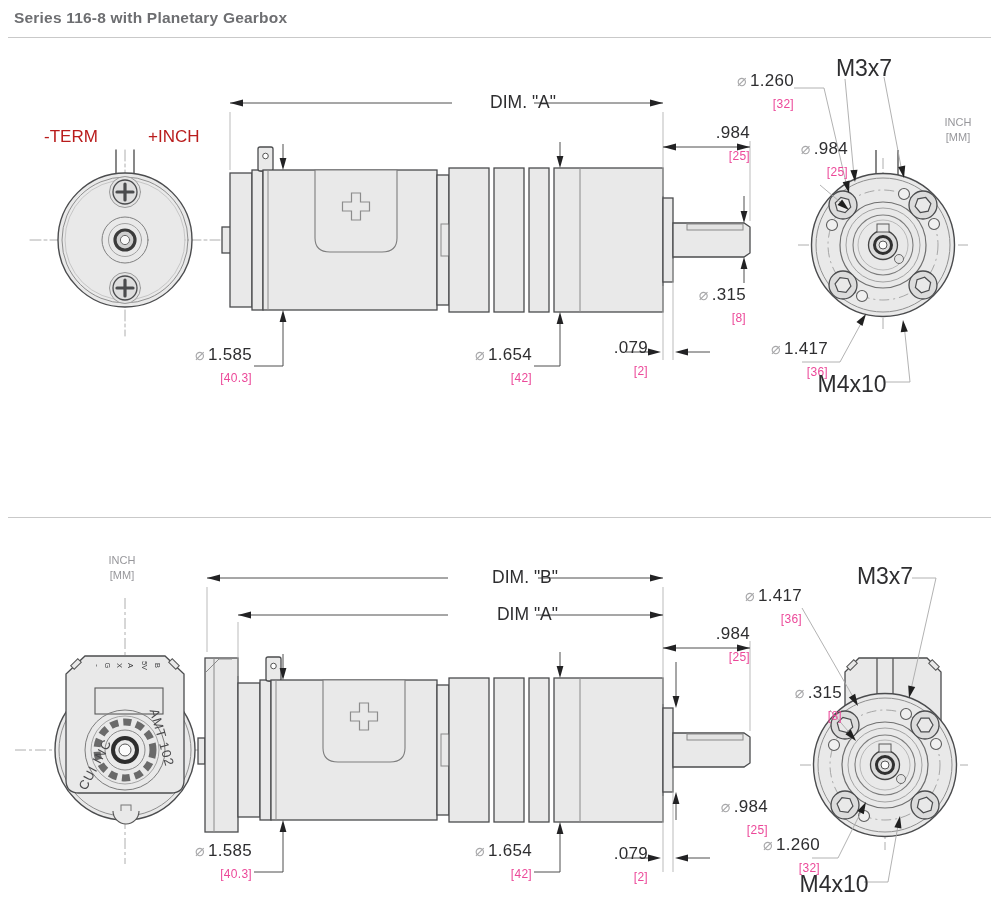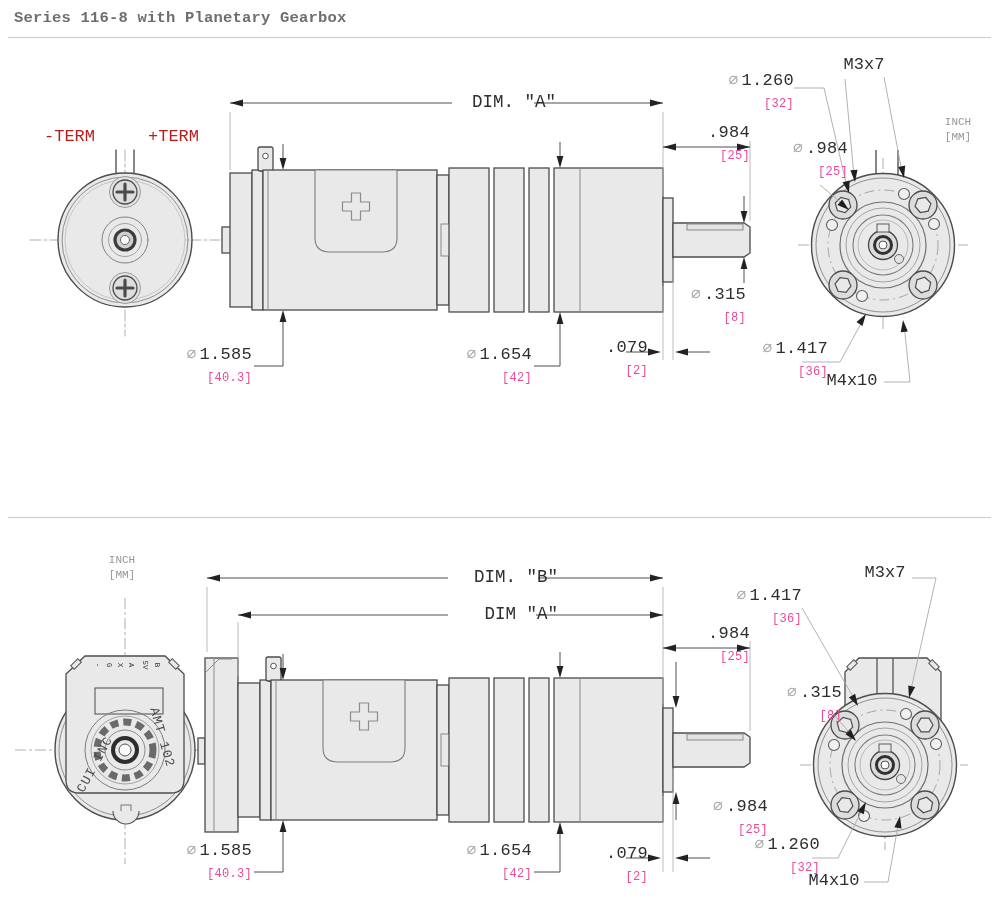--- a/index.html
+++ b/index.html
@@ -1,28 +1,28 @@
 <!DOCTYPE html>
 <html><head>
 <meta charset="utf-8">
 <style>
   html,body{margin:0;padding:0;background:#ffffff;}
   body{width:1000px;height:915px;position:relative;font-family:"Liberation Sans",sans-serif;overflow:hidden;}
-  .stage{position:absolute;inset:0;width:1000px;height:795px;font-family:Liberation Mono, monospace;}
+  .stage{position:absolute;inset:0;width:1000px;height:795px;}
   svg.draw{position:absolute;left:0;top:0;}
   .title{position:absolute;left:14px;font-size:15.5px;font-weight:bold;color:#6d6e71;letter-spacing:.2px;}
   .rule{position:absolute;left:8px;right:9px;height:0;border-top:1px solid #c9c9c9;}
   .lbl{position:absolute;text-align:right;line-height:1.2;color:#2e2e30;}
   .lbl .in{font-size:17px;letter-spacing:.3px;white-space:nowrap;}
   .lbl .mm{font-size:12px;margin-top:6px;color:#ec4899;letter-spacing:.3px;white-space:nowrap;}
   .lbl .dia{color:#a8a8aa;margin-right:3px;font-size:16px;}
   .dimtitle{font-size:17.5px;white-space:nowrap;}
   .term{position:absolute;font-size:17px;color:#b91c1c;white-space:nowrap;}
   .units{position:absolute;text-align:center;color:#97979b;font-size:11px;line-height:1.35;}
-  .thread{position:absolute;font-size:17px;color:#2e2e30;text-align:center;white-space:nowrap;}
+  .thread{position:absolute;font-size:23px;color:#2e2e30;text-align:center;white-space:nowrap;}
   .pins{position:absolute;display:flex;justify-content:space-between;}
   .pins span{display:inline-block;transform:rotate(90deg);font-size:7.5px;color:#3a3a3c;}
   .enc-text{position:absolute;text-align:center;color:#4a4a4c;font-size:13px;letter-spacing:1px;white-space:nowrap;}
 </style>
 </head>
 <body>
 
 <div class="stage">
 
 <svg class="draw" width="1000" height="915" viewBox="0 0 1000 915">
@@ -323,21 +323,21 @@
       <polygon points="0,0 -3.6,-12 3.6,-12" transform="translate(866,802) rotate(207)"></polygon>
       <polygon points="0,0 -3.6,-12 3.6,-12" transform="translate(900,816) rotate(190)"></polygon>
     </g>
   </g>
 </svg>
 
 <div class="title" style="top:9px">Series 116-8 with Planetary Gearbox</div>
 <div class="rule" style="top:37px"></div>
 
 <span class="term" style="left:44px;top:127px">-TERM</span>
-<span class="term" style="left:148px;top:127px">+TERM</span>
+<span class="term" style="left:148px;top:127px">+INCH</span>
 
 <div class="lbl" style="left:428px;top:92px;width:128px"><span class="dimtitle">DIM. "A"</span></div>
 
 <div class="lbl" style="left:664px;top:123px;width:86px">
   <div class="in"><span>.984</span></div>
   <div class="mm">[25]</div>
 </div>
 
 <div class="lbl" style="left:660px;top:285px;width:86px">
   <div class="in"><span class="dia">⌀</span><span>.315</span></div>

